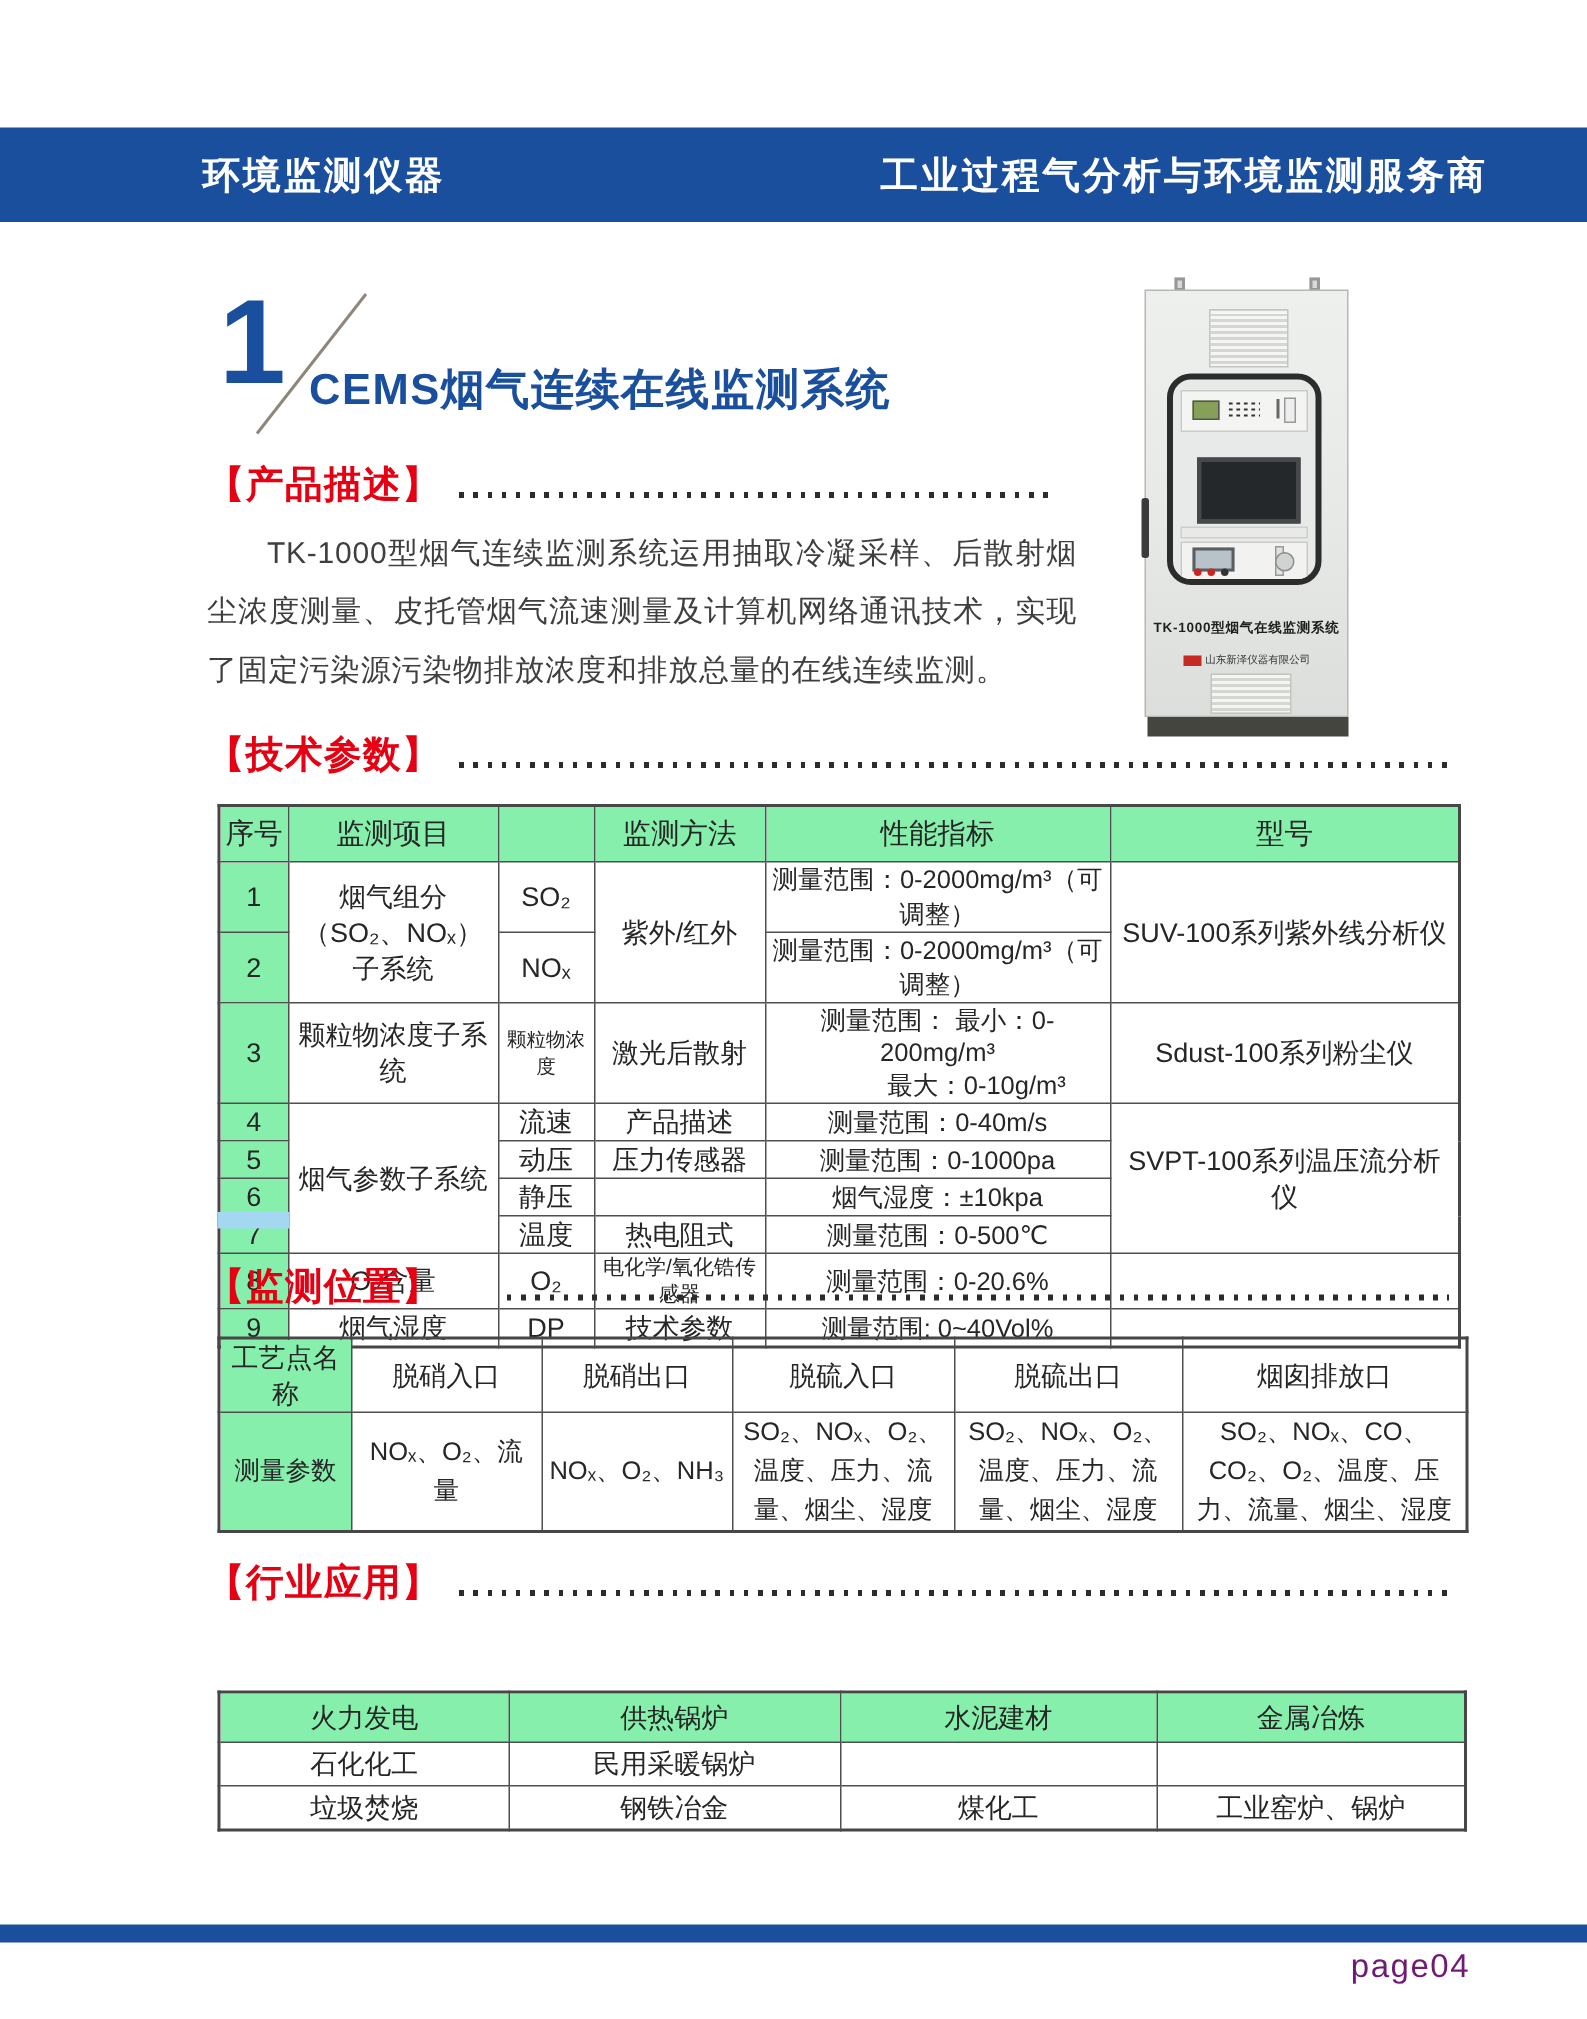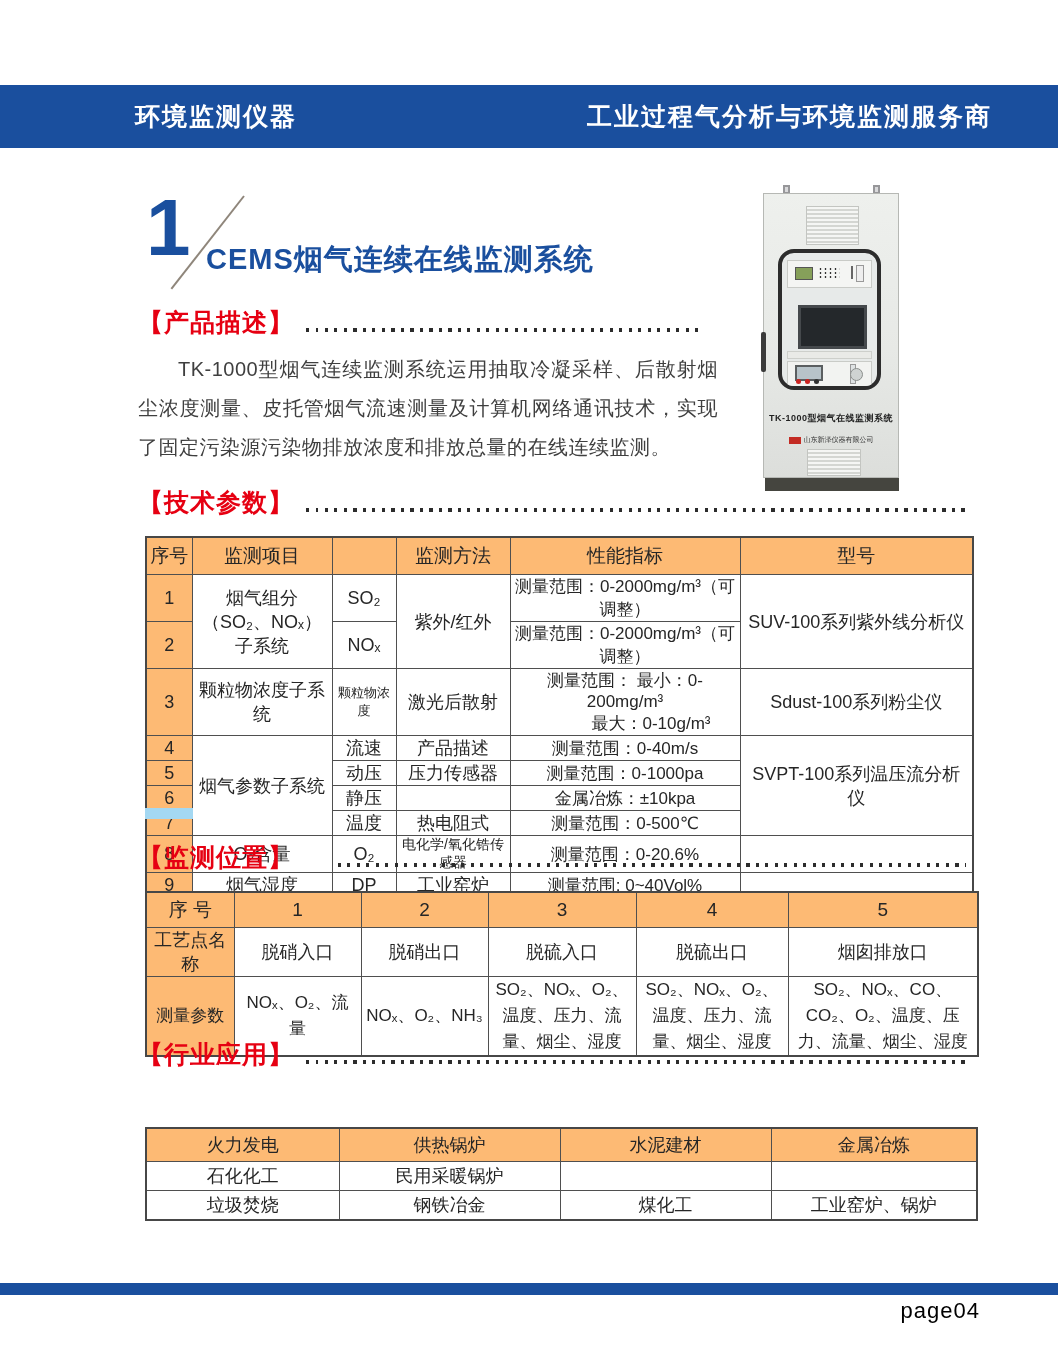--- a/index.html
+++ b/index.html
@@ -5,21 +5,21 @@
   html,body{margin:0;padding:0;background:#fff;}
   .page{position:relative;width:1058px;height:1346px;background:#fff;overflow:hidden;
         font-family:"Liberation Sans","DejaVu Sans",sans-serif;color:#222;}
 
   
   .topbar{position:absolute;top:85px;left:0;width:1058px;height:63px;background:#1a4f9e;
           display:flex;align-items:center;justify-content:space-between;box-sizing:border-box;
           padding:0 66px 0 135px;}
   .topbar .t{color:#fff;font-weight:bold;font-size:25px;letter-spacing:2px;}
   .footbar{position:absolute;top:1283px;left:0;width:1058px;height:12px;background:#1a4f9e;}
-  .pagenum{position:absolute;top:1298px;right:78px;font-size:22px;color:#000000;letter-spacing:1px;}
+  .pagenum{position:absolute;top:1298px;right:78px;font-size:22px;color:#701a75;letter-spacing:1px;}
 
   
   .bignum{position:absolute;left:146px;top:188px;font-size:80px;line-height:80px;font-weight:bold;color:#1a4f9e;}
   .slash{position:absolute;left:243px;top:196px;width:2px;height:118px;background:#8f867b;
          transform:rotate(38deg);transform-origin:top center;}
   .sectitle{position:absolute;left:206px;top:240px;font-size:29px;font-weight:bold;color:#1a4f9e;letter-spacing:1px;}
 
   
   .sec-head{position:absolute;display:flex;align-items:flex-end;}
   .sec-head .ttl{font-size:25px;font-weight:bold;color:#e60012;letter-spacing:1px;white-space:nowrap;}
@@ -31,21 +31,21 @@
   .h-ind{left:138px;top:1038px;width:828px;}
 
   .descbody{position:absolute;left:138px;top:350px;width:580px;font-size:20px;line-height:39px;
             color:#3f3f3f;text-indent:2em;letter-spacing:0.5px;text-align:justify;}
 
   
   table{border-collapse:collapse;table-layout:fixed;}
   .dtab{position:absolute;border:2px solid #474747;}
   .dtab td,.dtab th{border:1px solid #4f4f4f;text-align:center;vertical-align:middle;
         font-weight:normal;font-size:18px;color:#262626;padding:0 3px;overflow:hidden;}
-  .bluebg{background:#fdba74;}
+  .bluebg{background:#86efac;}
   .t-tech{left:145px;top:536px;}
   .t-tech .hrow th{height:36px;font-size:19px;}
   .r28 td{height:28px;} .r44 td{height:44px;} .r22 td{height:22px;} .r23 td{height:23px;}
   .t-tech .range{font-size:17px;}
   .fs13{font-size:13px !important;}
   .fs14{font-size:14px !important;padding:0 1px;}
   .r3b{padding-left:52px;}
   .strip{position:absolute;left:145px;top:808px;width:48px;height:11px;background:#a4d8f2;}
 
   .t-pos{left:145px;top:891px;}
@@ -204,41 +204,41 @@
     <tr class="r22">
       <td class="bluebg">5</td>
       <td>动压</td>
       <td>压力传感器</td>
       <td class="range">测量范围：0-1000pa</td>
     </tr>
     <tr class="r22">
       <td class="bluebg">6</td>
       <td>静压</td>
       <td></td>
-      <td class="range">金属冶炼：±10kpa</td>
+      <td class="range">烟气湿度：±10kpa</td>
     </tr>
     <tr class="r22">
       <td class="bluebg">7</td>
       <td>温度</td>
       <td>热电阻式</td>
       <td class="range">测量范围：0-500℃</td>
     </tr>
     <tr class="r23">
       <td class="bluebg">8</td>
       <td>O₂含量</td>
       <td>O₂</td>
       <td class="fs14">电化学/氧化锆传感器</td>
       <td class="range">测量范围：0-20.6%</td>
       <td></td>
     </tr>
     <tr class="r23">
       <td class="bluebg">9</td>
       <td>烟气湿度</td>
       <td>DP</td>
-      <td>工业窑炉</td>
+      <td>技术参数</td>
       <td class="range">测量范围: 0~40Vol%</td>
       <td></td>
     </tr>
   </tbody>
     </table>
   <div class="strip"></div>
 
   <div class="sec-head h-pos">
     <span class="ttl">【监测位置】</span>
     <span class="dots"></span>
@@ -247,28 +247,20 @@
   <table class="dtab t-pos">
     <colgroup>
       <col style="width:88px">
         <col style="width:127px">
         <col style="width:127px">
       <col style="width:148px">
         <col style="width:152px">
         <col style="width:190px">
     </colgroup>
     <tbody>
-        <tr class="hrow">
-      <td class="bluebg lbl">序  号</td>
-      <td class="bluebg">1</td>
-      <td class="bluebg">2</td>
-      <td class="bluebg">3</td>
-      <td class="bluebg">4</td>
-      <td class="bluebg">5</td>
-    </tr>
     <tr class="nrow">
       <td class="bluebg lbl">工艺点名称</td>
       <td>脱硝入口</td>
       <td>脱硝出口</td>
       <td>脱硫入口</td>
       <td>脱硫出口</td>
       <td>烟囱排放口</td>
     </tr>
     <tr class="prow">
       <td class="bluebg lbl">测量参数</td>

